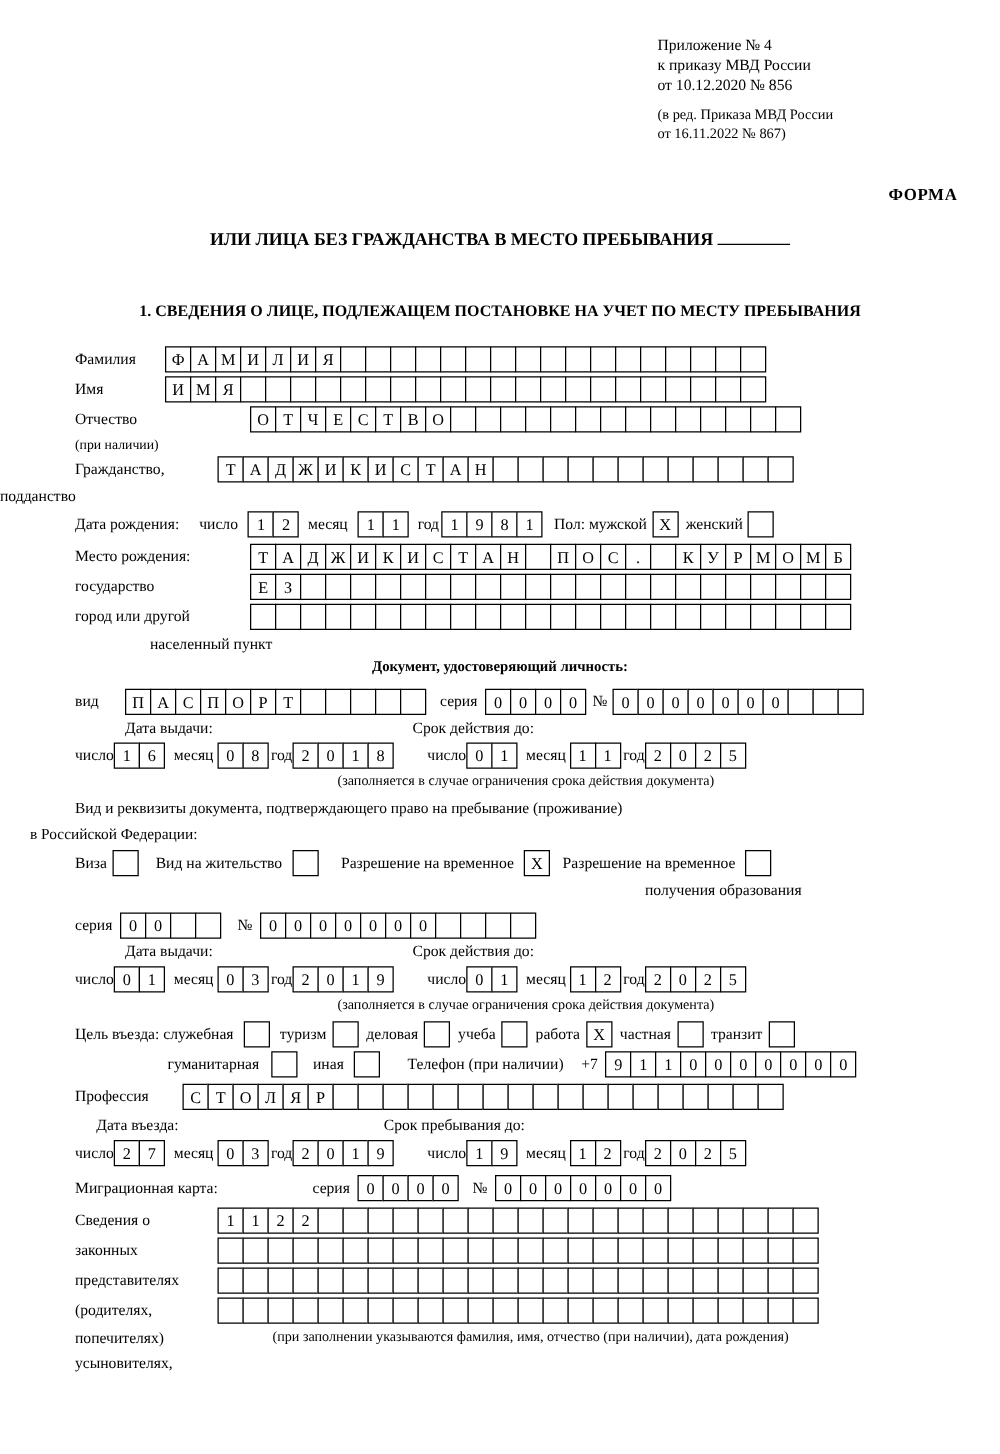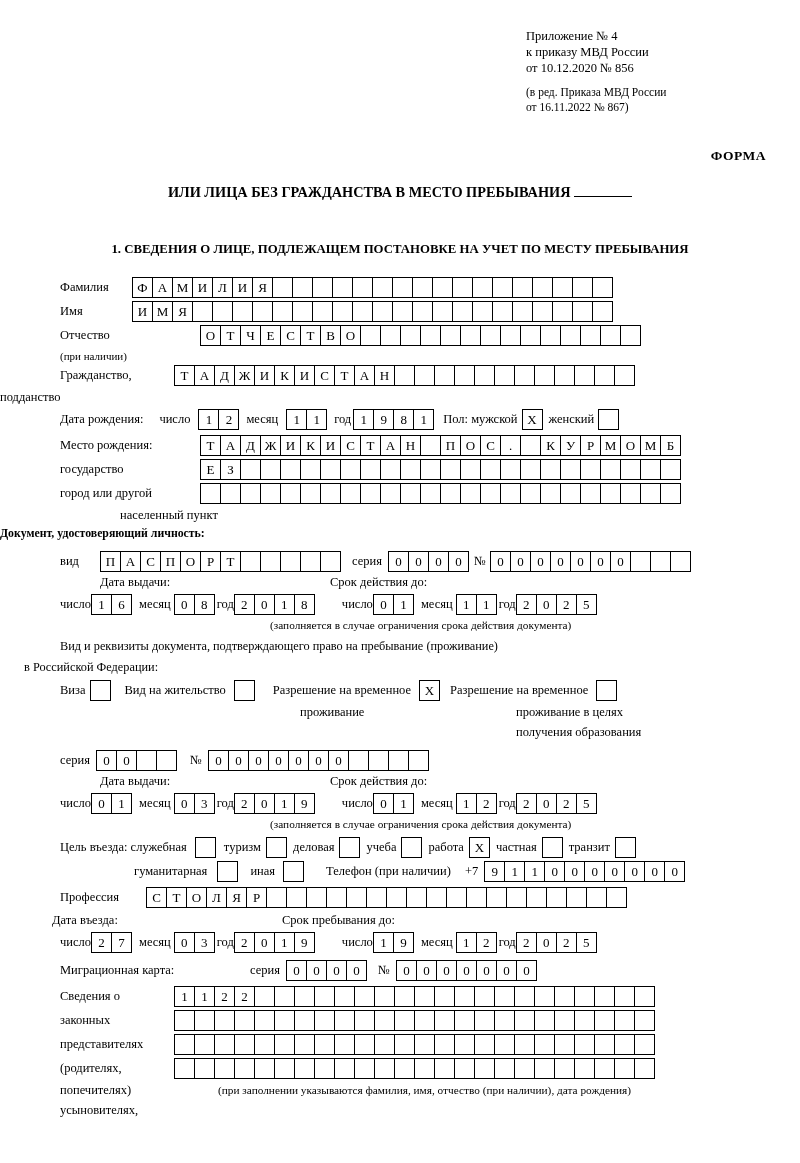--- a/index.html
+++ b/index.html
@@ -399,21 +399,21 @@
           <span class="cell"></span>
           <span class="cell"></span>
           <span class="cell"></span>
           <span class="cell"></span>
         </span>
     </div>
     <div class="row" style="padding-left:80px;min-height:18px;margin-left:40px;">
       <span class="lbl" style="width:140px;">населенный пункт</span>
     </div>
 
-    <div class="row center" style="display:block;text-align:left;margin-top:2px;">
+    <div class="row center" style="display:block;text-align:center;margin-top:2px;">
       <span class="bold" style="font-size:11.8px;">Документ, удостоверяющий личность:</span>
     </div>
 
     <div class="row" style="padding-left:60px;">
       <span class="lbl" style="width:40px;">вид</span>
       <span class="cells" id="cells-doc-kind">
           <span class="cell">П</span>
           <span class="cell">А</span>
           <span class="cell">С</span>
           <span class="cell">П</span>
@@ -522,24 +522,20 @@
       <span class="box"></span>
       <span class="gap" style="width:18px;"></span>
       <span class="lbl">Разрешение на временное</span>
       <span class="gap" style="width:8px;"></span>
       <span class="box">X</span>
       <span class="gap" style="width:10px;"></span>
       <span class="lbl">Разрешение на временное</span>
       <span class="gap" style="width:8px;"></span>
       <span class="box"></span>
     </div>
-    <div class="row" style="padding-left:300px;min-height:18px;">
-      <span class="lbl" style="width:216px;">проживание</span>
-      <span class="lbl">проживание в целях</span>
-    </div>
     <div class="row" style="padding-left:516px;min-height:18px;">
       <span class="lbl">получения образования</span>
     </div>
 
     <div class="row" style="padding-left:60px;margin-top:8px;">
       <span class="lbl">серия</span>
       <span class="gap" style="width:6px;"></span>
       <span class="cells" id="cells-stay-series">
           <span class="cell">0</span>
           <span class="cell">0</span>
@@ -697,21 +693,21 @@
           <span class="cell"></span>
           <span class="cell"></span>
           <span class="cell"></span>
           <span class="cell"></span>
           <span class="cell"></span>
           <span class="cell"></span>
           <span class="cell"></span>
         </span>
     </div>
 
-    <div class="row" style="padding-left:52px;min-height:17px;margin-top:4px;">
+    <div class="row" style="padding-left:77px;min-height:17px;margin-top:4px;">
       <span class="lbl" style="width:230px;">Дата въезда:</span>
       <span class="lbl">Срок пребывания до:</span>
     </div>
 
     <div class="row" style="padding-left:60px;">
       <span class="lbl">число</span>
       <span class="cells" id="cells-entry-day">
           <span class="cell">2</span>
           <span class="cell">7</span>
         </span>

